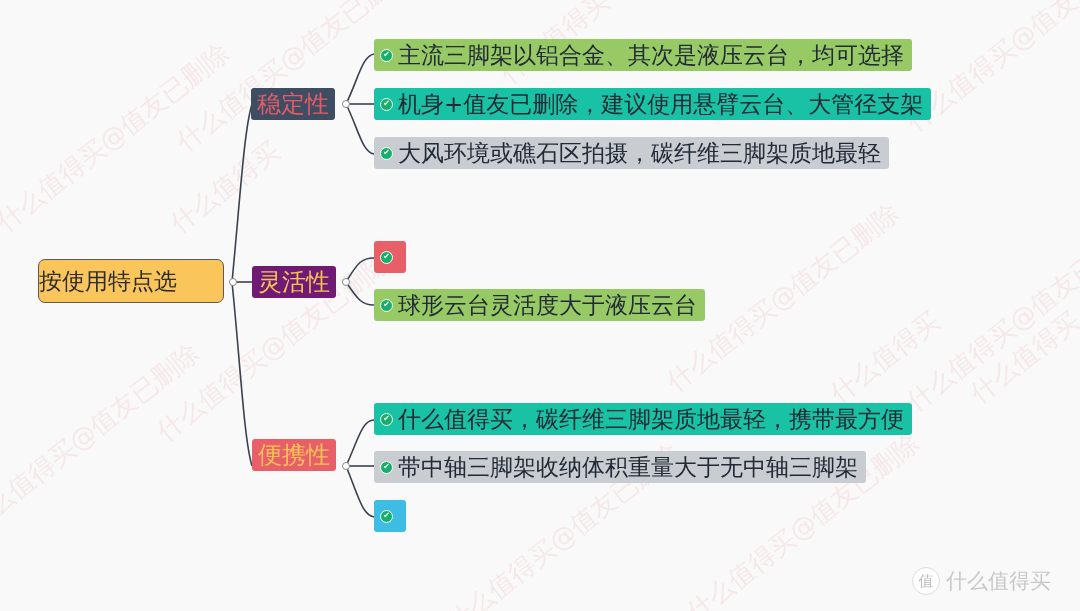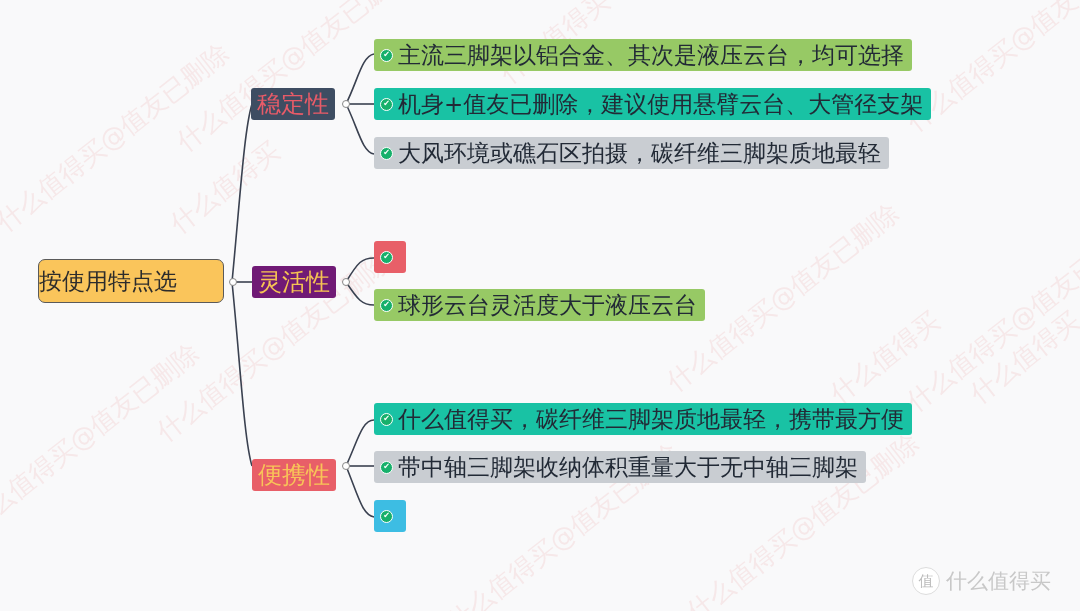--- a/index.html
+++ b/index.html
@@ -96,21 +96,21 @@
 <div class="node root">
   <span>按使用特点选</span>
 </div>
 
 <div class="node branch" style="left:251px;top:88px;background:#3e4d62;color:#e85b68;">
   <span>稳定性</span>
 </div>
 <div class="node branch" style="left:252px;top:266px;background:#701a75;color:#f6c453;">
   <span>灵活性</span>
 </div>
-<div class="node branch" style="left:252px;top:459px;background:#e85f68;color:#f8c458;">
+<div class="node branch" style="left:252px;top:439px;background:#e85f68;color:#f8c458;">
   <span>便携性</span>
 </div>
 
 <div class="node leaf" style="top:39px;background:#97c965;">
   <span class="check">✔</span>
   <span>主流三脚架以铝合金、其次是液压云台，均可选择</span>
 </div>
 <div class="node leaf" style="top:88px;background:#19c2a4;">
   <span class="check">✔</span>
   <span>机身+值友已删除，建议使用悬臂云台、大管径支架</span>

